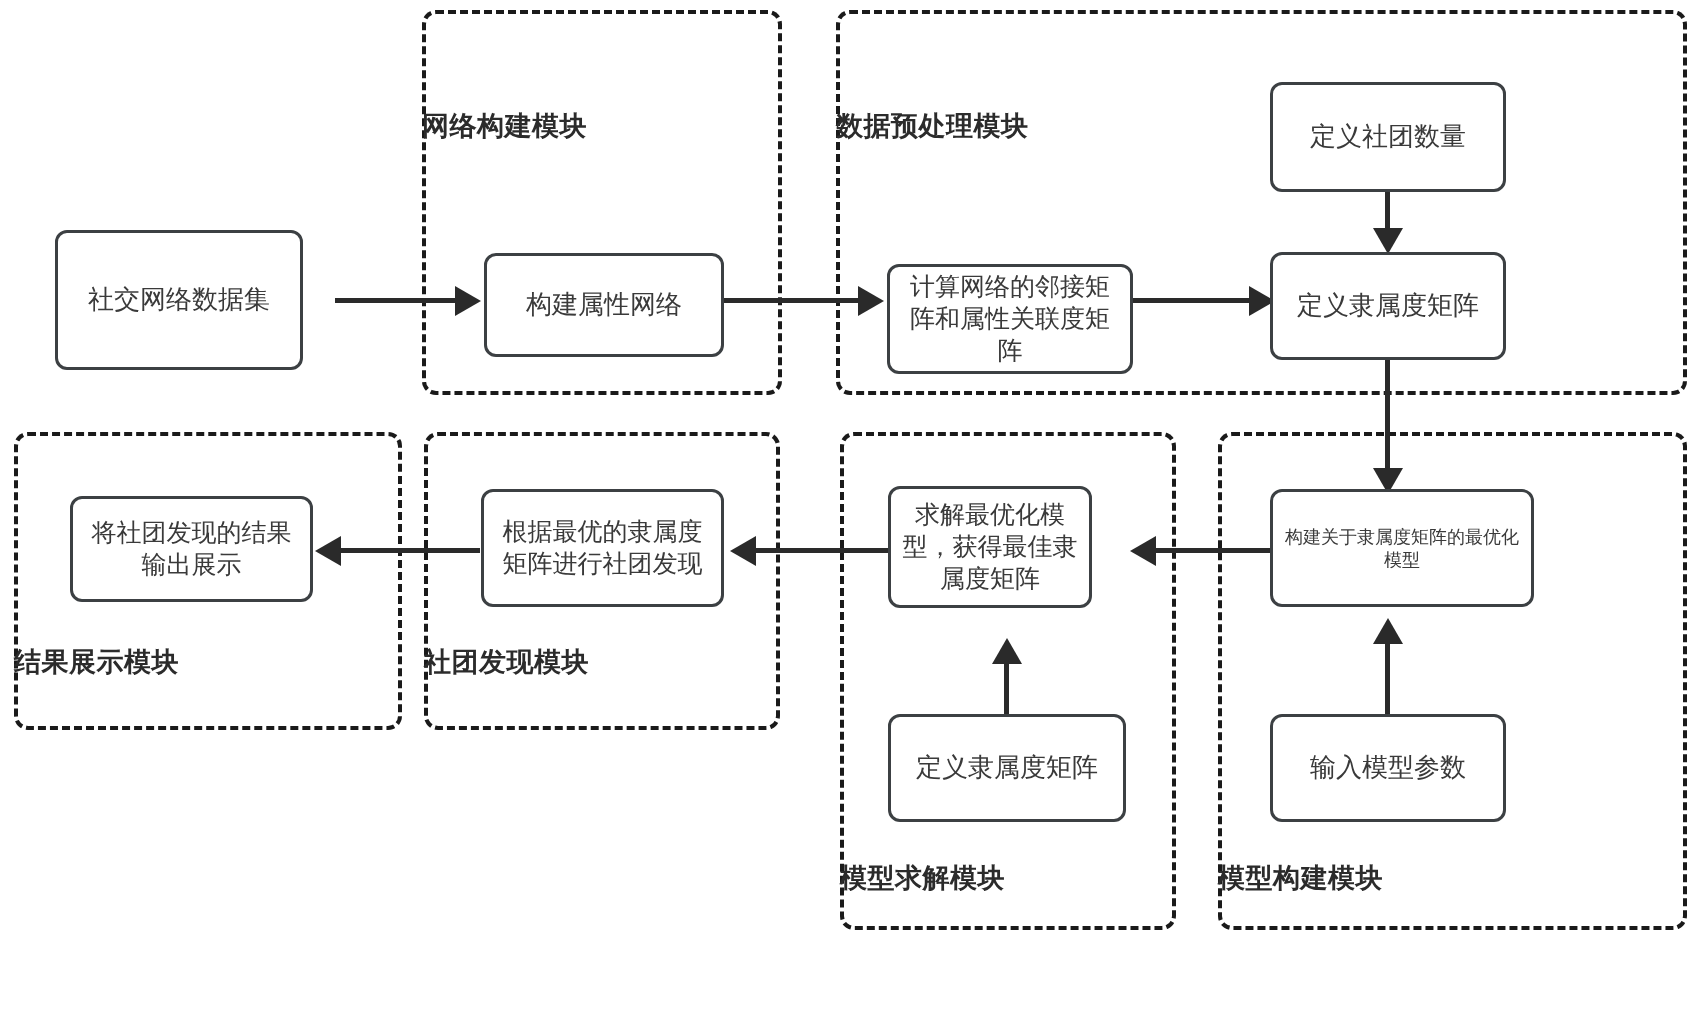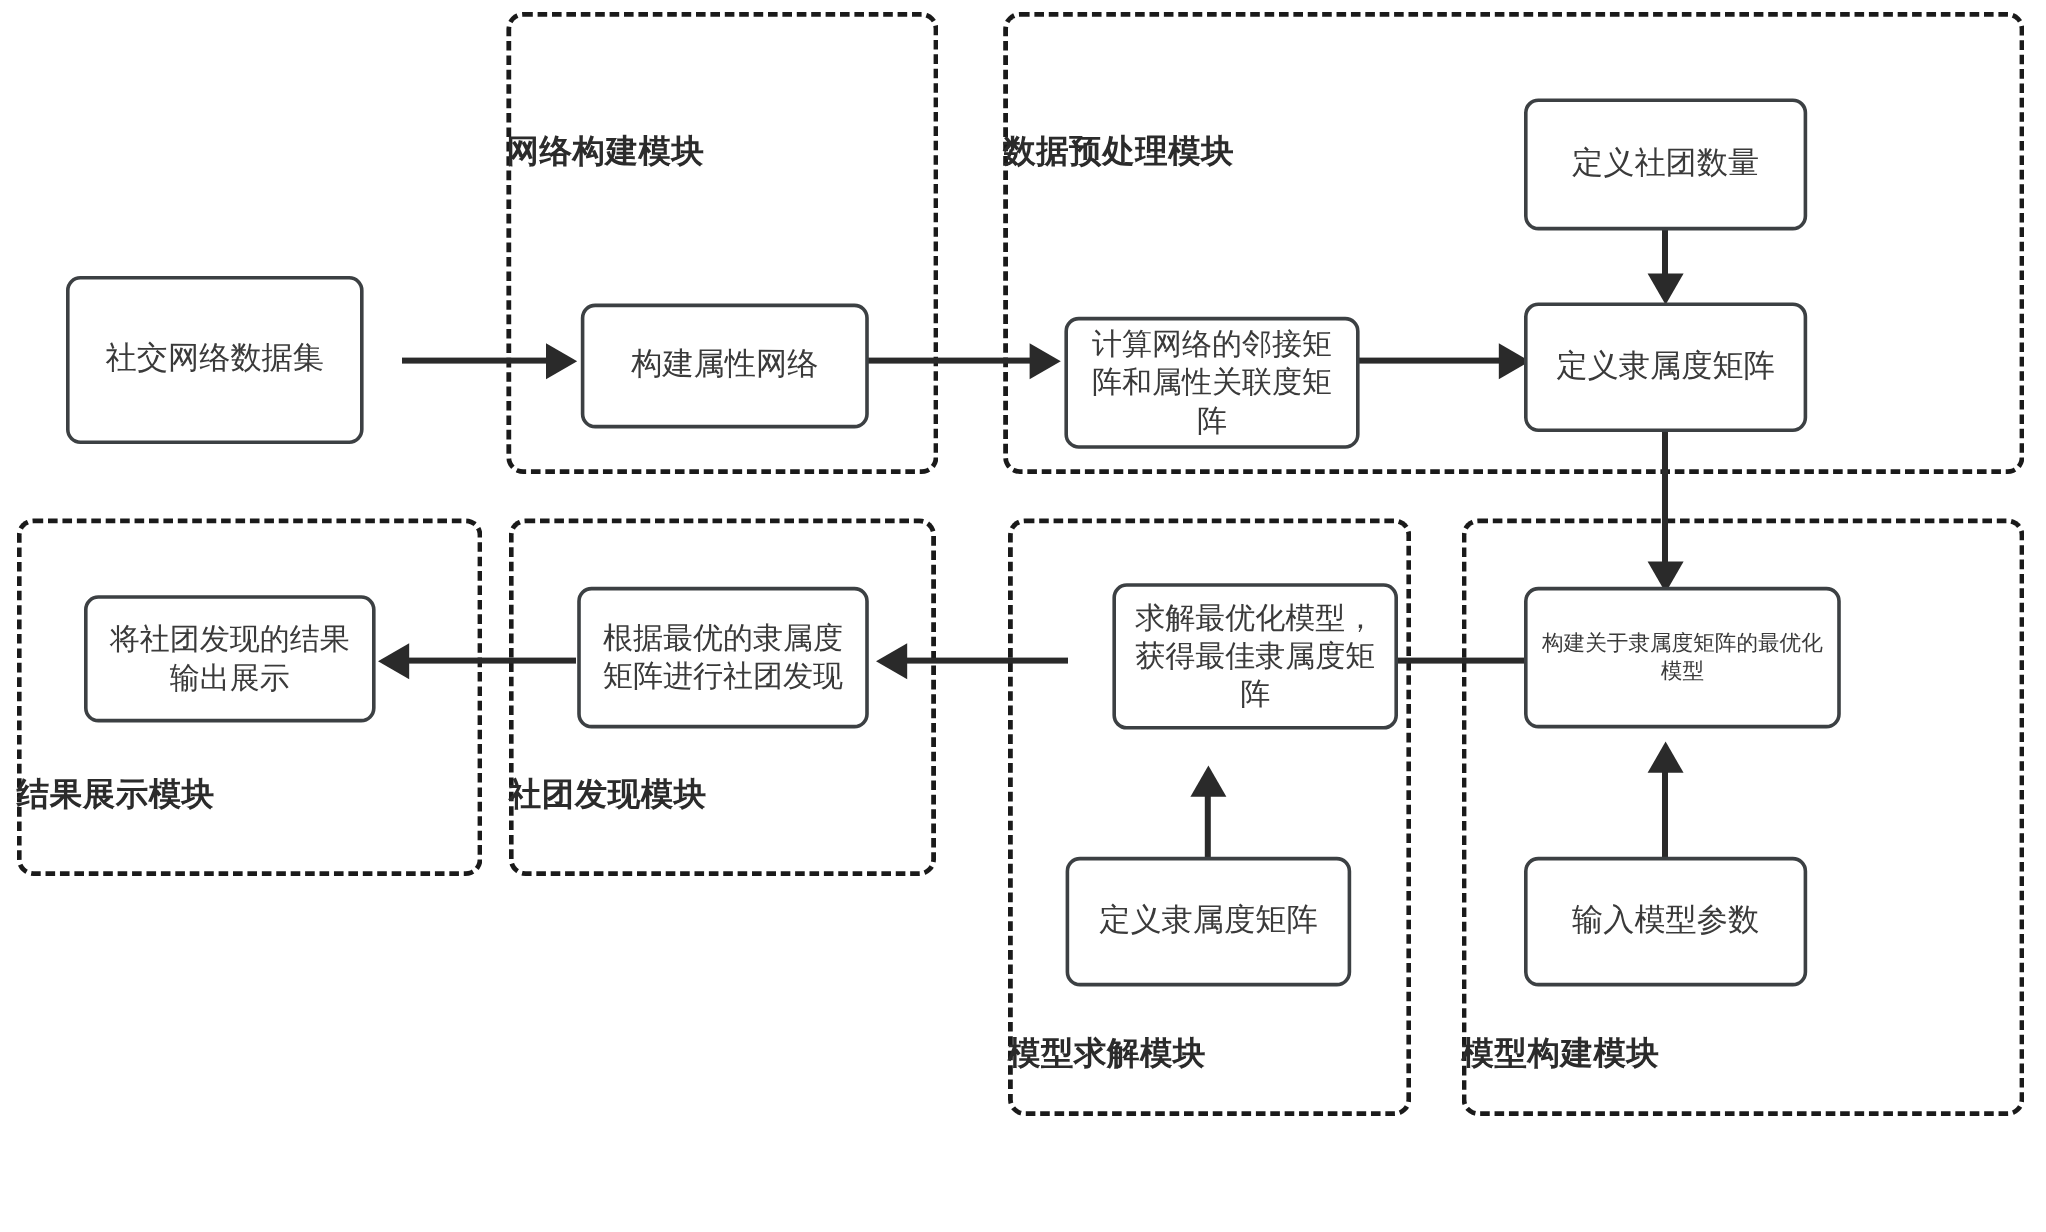--- a/index.html
+++ b/index.html
@@ -164,21 +164,21 @@
   </div>
 
   <div class="node" style="left:1270px; top:489px; width:264px; height:118px; font-size:18px;">
     <span>构建关于隶属度矩阵的最优化模型</span>
   </div>
 
   <div class="node" style="left:1270px; top:714px; width:236px; height:108px;">
     <span>输入模型参数</span>
   </div>
 
-  <div class="node" style="left:888px; top:486px; width:238px; height:122px; font-size:25px;margin-left:39px;">
+  <div class="node" style="left:888px; top:486px; width:204px; height:122px; font-size:25px;">
     <span>求解最优化模型，获得最佳隶属度矩阵</span>
   </div>
 
   <div class="node" style="left:888px; top:714px; width:238px; height:108px;">
     <span>定义隶属度矩阵</span>
   </div>
 
   <div class="node" style="left:481px; top:489px; width:243px; height:118px; font-size:25px;">
     <span>根据最优的隶属度矩阵进行社团发现</span>
   </div>

